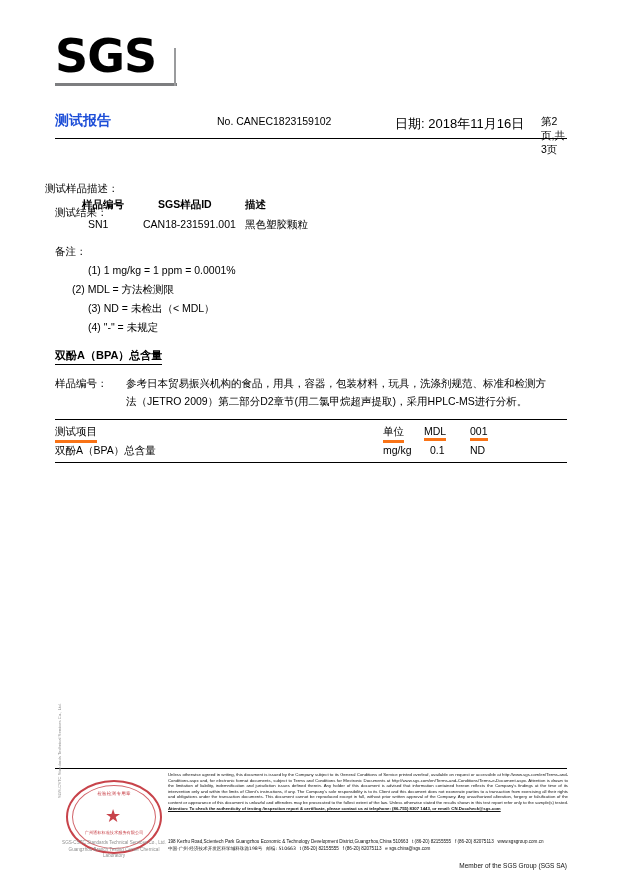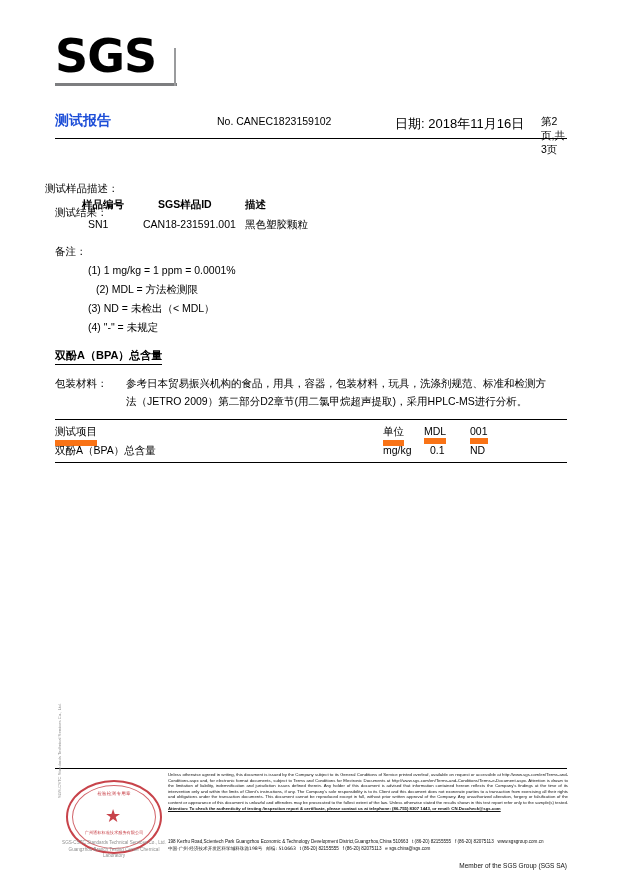--- a/index.html
+++ b/index.html
@@ -100,35 +100,35 @@
   
   .lbl {
     position: absolute;
     font-size: 10.5px;
     white-space: nowrap;
   }
   .lbl-b {
     font-weight: bold;
   }
   .underline-head {
-    border-bottom: 6px solid #f97316;
+    border-bottom: 3px solid #f97316;
     padding-bottom: 1px;
     text-align: center;
   }
   
   .samp-h1 { left: 82px;  top: 198px; }
   .samp-h2 { left: 158px; top: 198px; }
   .samp-h3 { left: 245px; top: 198px; }
   .samp-c1 { left: 88px;  top: 218px; }
   .samp-c2 { left: 143px; top: 218px; }
   .samp-c3 { left: 245px; top: 218px; }
 
   .note-title { left: 55px; top: 245px; }
   .note-1 { left: 88px; top: 264px; }
-  .note-2 { left: 96px; top: 283px; }
+  .note-2 { left: 72px; top: 283px; }
   .note-3 { left: 88px; top: 302px; }
   .note-4 { left: 88px; top: 321px; }
 
   .sec-title {
     position: absolute;
     left: 55px;
     top: 348px;
     font-size: 11px;
     font-weight: bold;
     border-bottom: 1px solid #000;
@@ -330,21 +330,21 @@
   <div class="lbl samp-c3">黑色塑胶颗粒</div>
 
   <div class="lbl note-title">备注：</div>
   <div class="lbl note-1">(1) 1 mg/kg = 1 ppm = 0.0001%</div>
   <div class="lbl note-2">(2) MDL = 方法检测限</div>
   <div class="lbl note-3">(3) ND = 未检出（&lt; MDL）</div>
   <div class="lbl note-4">(4) "-" = 未规定</div>
 
   <div class="sec-title">双酚A（BPA）总含量</div>
 
-  <div class="lbl method-label">包装材料：</div>
+  <div class="lbl method-label">样品编号：</div>
   <div class="lbl method-l1">参考日本贸易振兴机构的食品，用具，容器，包装材料，玩具，洗涤剂规范、标准和检测方</div>
   <div class="lbl method-l2">法（JETRO 2009）第二部分D2章节(用二氯甲烷超声提取)，采用HPLC-MS进行分析。</div>
 
   <div class="res-rule-top"></div>
   <div class="lbl res-h-item underline-head">测试项目</div>
   <div class="lbl res-h-unit underline-head">单位</div>
   <div class="lbl res-h-mdl underline-head">MDL</div>
   <div class="lbl res-h-001 underline-head">001</div>
 
   <div class="lbl res-c-item">双酚A（BPA）总含量</div>

